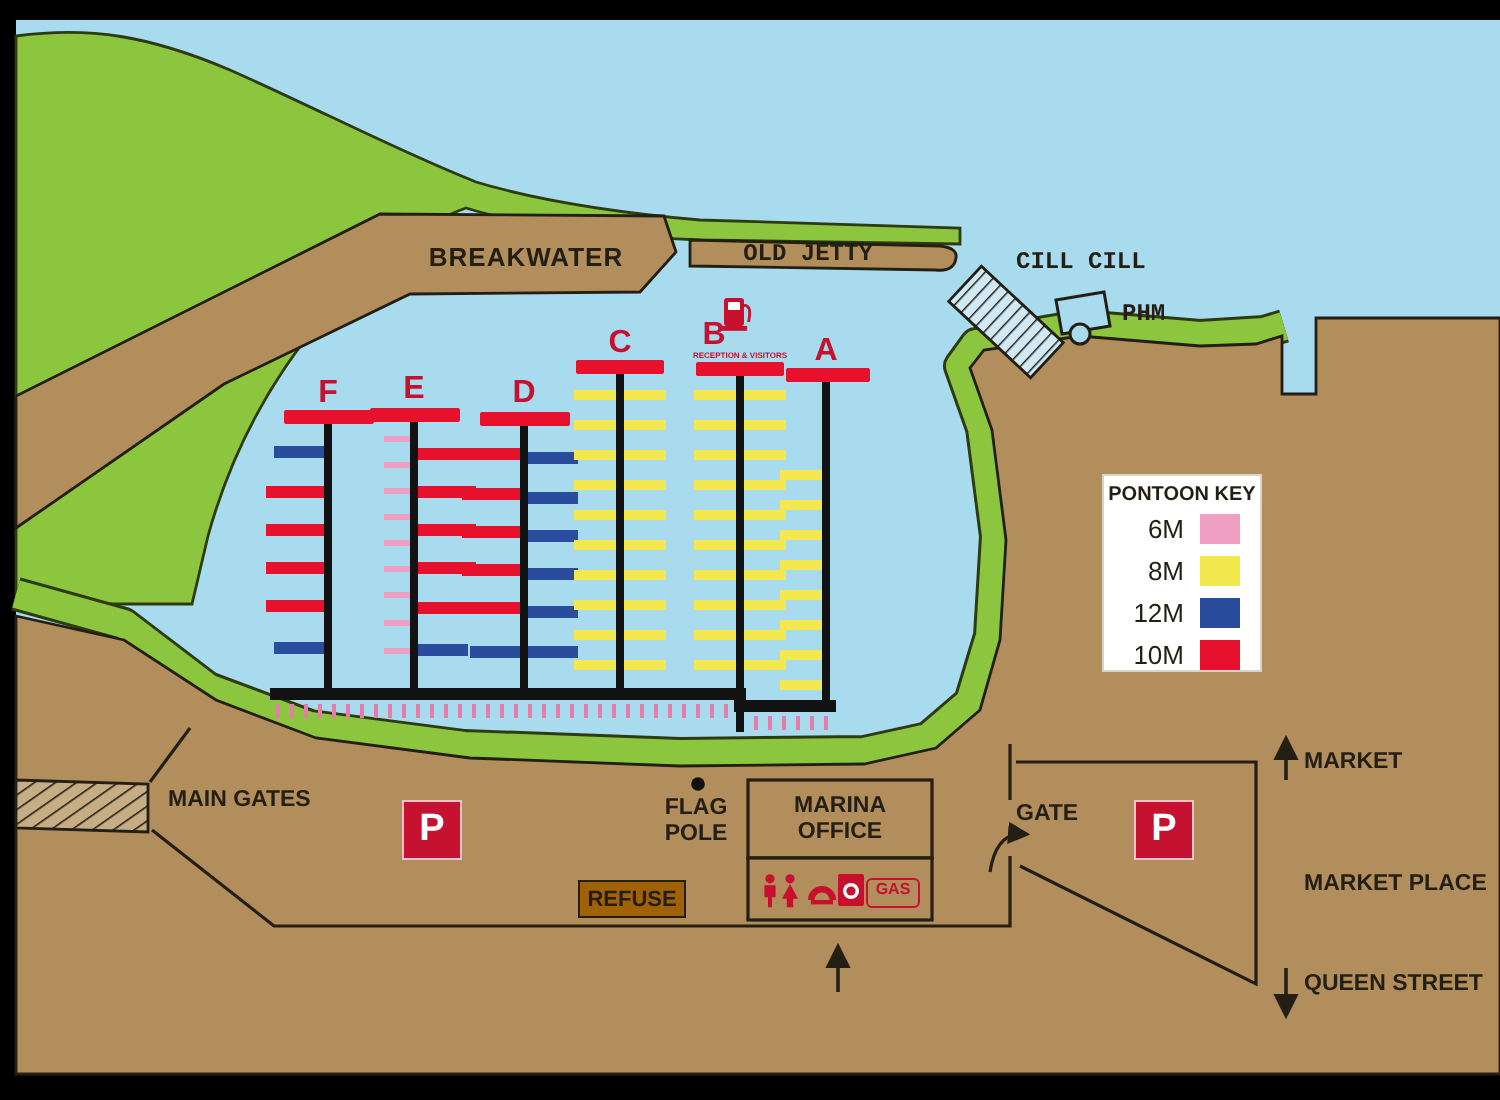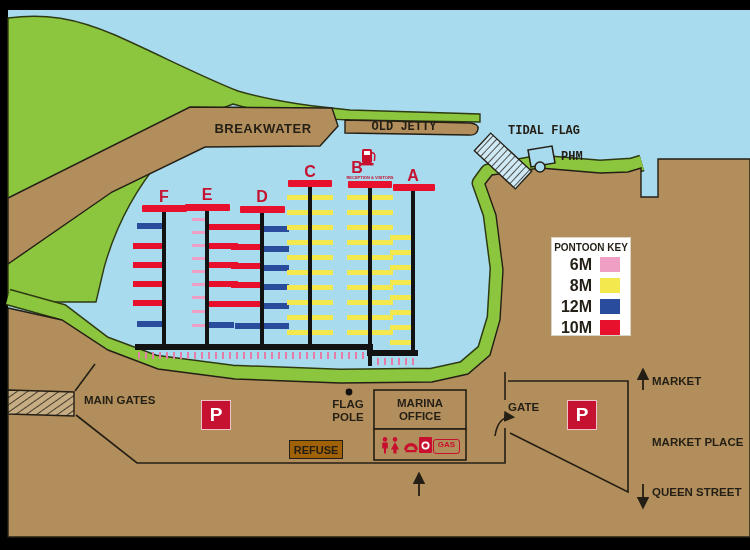--- a/index.html
+++ b/index.html
@@ -21,21 +21,21 @@
   .p-note{position:absolute;transform:translateX(-50%);font-size:4px;font-weight:bold;color:var(--crimson);letter-spacing:0;}
   
   .p-sign{position:absolute;width:28px;height:28px;background:var(--crimson);border:1px solid rgba(255,255,255,.75);
           color:#fff;font-weight:bold;font-size:19px;display:flex;align-items:center;justify-content:center;}
   
   .refuse-box{position:absolute;left:289px;top:440px;width:52px;height:17px;background:#a16207;border:1.5px solid #241f15;
               display:flex;align-items:center;justify-content:center;font-size:11px;font-weight:bold;color:#241f15;}
   .key-box{position:absolute;left:552px;top:238px;width:78px;height:97px;background:#fff;box-shadow:0 0 0 1px #d8d4c8;}
   .key-title{font-size:10px;font-weight:bold;text-align:center;margin-top:4px;color:#241f15;}
   .key-row{display:flex;align-items:center;justify-content:flex-end;height:19px;margin:2px 10px 0 0;}
-  .key-label{font-size:16px;font-weight:bold;color:#241f15;margin-right:8px;}
+  .key-label{font-size:13px;font-weight:normal;color:#241f15;margin-right:8px;}
   .key-swatch{width:20px;height:15px;}
   .gas-box{position:absolute;left:433px;top:439px;width:25px;height:13px;border:1.5px solid var(--signred);border-radius:3px;
            color:var(--signred);font-size:8px;font-weight:bold;display:flex;align-items:flex-start;justify-content:center;}
 </style>
 </head>
 <body>
 
 <div id="stage">
 
   <svg id="terrain" width="750" height="550" viewBox="0 0 750 550">
@@ -116,21 +116,21 @@
     </g>
     <g transform="translate(419,437)">
       <rect width="13" height="16" rx="1" style="fill:var(--signred)"></rect>
       <circle cx="6.5" cy="8.5" r="4" fill="#fff"></circle>
       <circle cx="6.5" cy="8.5" r="2.3" style="fill:var(--signred)"></circle>
     </g>
   </svg>
 
   <div class="lbl big center" style="left:263px;top:122px;">BREAKWATER</div>
   <div class="lbl med center" style="left:404px;top:121px;">OLD JETTY</div>
-  <div class="lbl med" style="left:508px;top:125px;">TIDAL FLAG</div>
+  <div class="lbl med" style="left:508px;top:125px;">CILL CILL</div>
   <div class="lbl med" style="left:561px;top:151px;">PHM</div>
   <div class="lbl sm" style="left:84px;top:394px;text-align:right;">MAIN GATES</div>
   <div class="lbl sm center" style="left:348px;top:398px;">
     <div>FLAG</div>
     <div>POLE</div>
   </div>
   <div class="refuse-box">
     <span>REFUSE</span>
   </div>
   <div class="lbl sm center" style="left:420px;top:397px;">

